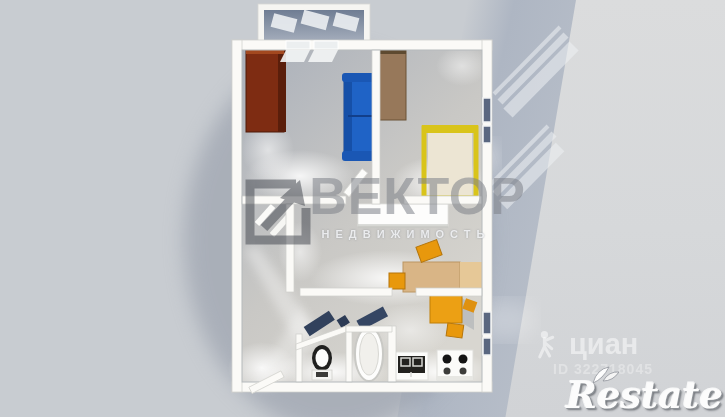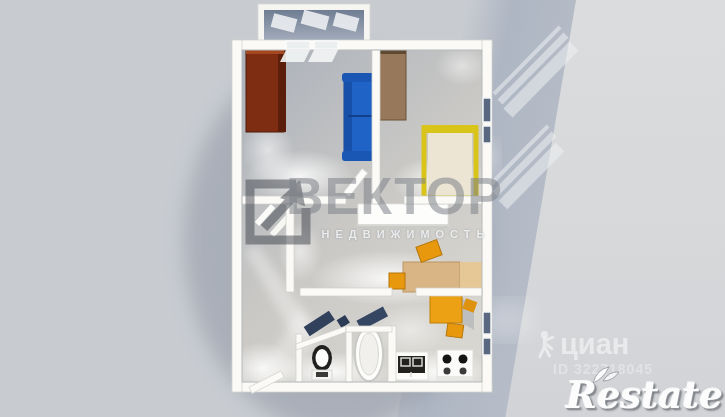--- a/index.html
+++ b/index.html
@@ -5,27 +5,27 @@
   html,body{margin:0;padding:0;}
   .stage{position:relative;width:725px;height:417px;overflow:hidden;
          background:#c8ccd1;font-family:"Liberation Sans",sans-serif;}
   .bg-mid{position:absolute;left:468px;top:0;width:112px;height:417px;
           background:linear-gradient(93deg,rgba(178,186,198,0) 0%,#aeb6c3 35%,#b6bdc8 100%);
           transform:skewX(-9.6deg);transform-origin:0 0;}
   .bg-right{position:absolute;left:576px;top:0;width:230px;height:417px;
           background:linear-gradient(180deg,#dbdcdd 0%,#d6d8da 55%,#d1d3d6 100%);
           transform:skewX(-9.6deg);transform-origin:0 0;}
   svg.scene{position:absolute;left:0;top:0;}
-  .wm-title{position:absolute;left:286px;top:170px;width:240px;text-align:left;
+  .wm-title{position:absolute;left:286px;top:170px;width:240px;text-align:right;
             font-weight:bold;font-size:52px;line-height:1;
             color:rgba(125,129,137,.55);letter-spacing:1px;}
   .wm-sub{position:absolute;left:288px;top:228px;width:236px;text-align:center;
             font-weight:bold;font-size:11px;letter-spacing:6px;
             color:rgba(246,247,249,.85);text-shadow:0 0 2px rgba(110,115,124,.55);}
-  .wm-cian{position:absolute;left:537px;top:330px;display:flex;align-items:center;gap:4px;
+  .wm-cian{position:absolute;left:537px;top:330px;display:flex;align-items:center;gap:13px;
             color:rgba(255,255,255,.5);font-weight:600;font-size:29px;line-height:1;}
   .wm-id{position:absolute;left:553px;top:361px;font-weight:bold;font-size:14px;
             letter-spacing:1px;color:rgba(255,255,255,.33);}
   .wm-restate{position:absolute;right:2px;bottom:0px;
             font-family:"DejaVu Serif",serif;font-style:italic;font-weight:bold;font-size:37px;
             color:#fcfcfc;
             text-shadow:1px 1px 0 #8e9297,2px 2px 2px rgba(96,100,106,.85),-1px -1px 0 rgba(255,255,255,.85);}
   .restate-leaves{position:absolute;right:104px;bottom:32px;}
 </style>
 </head>

